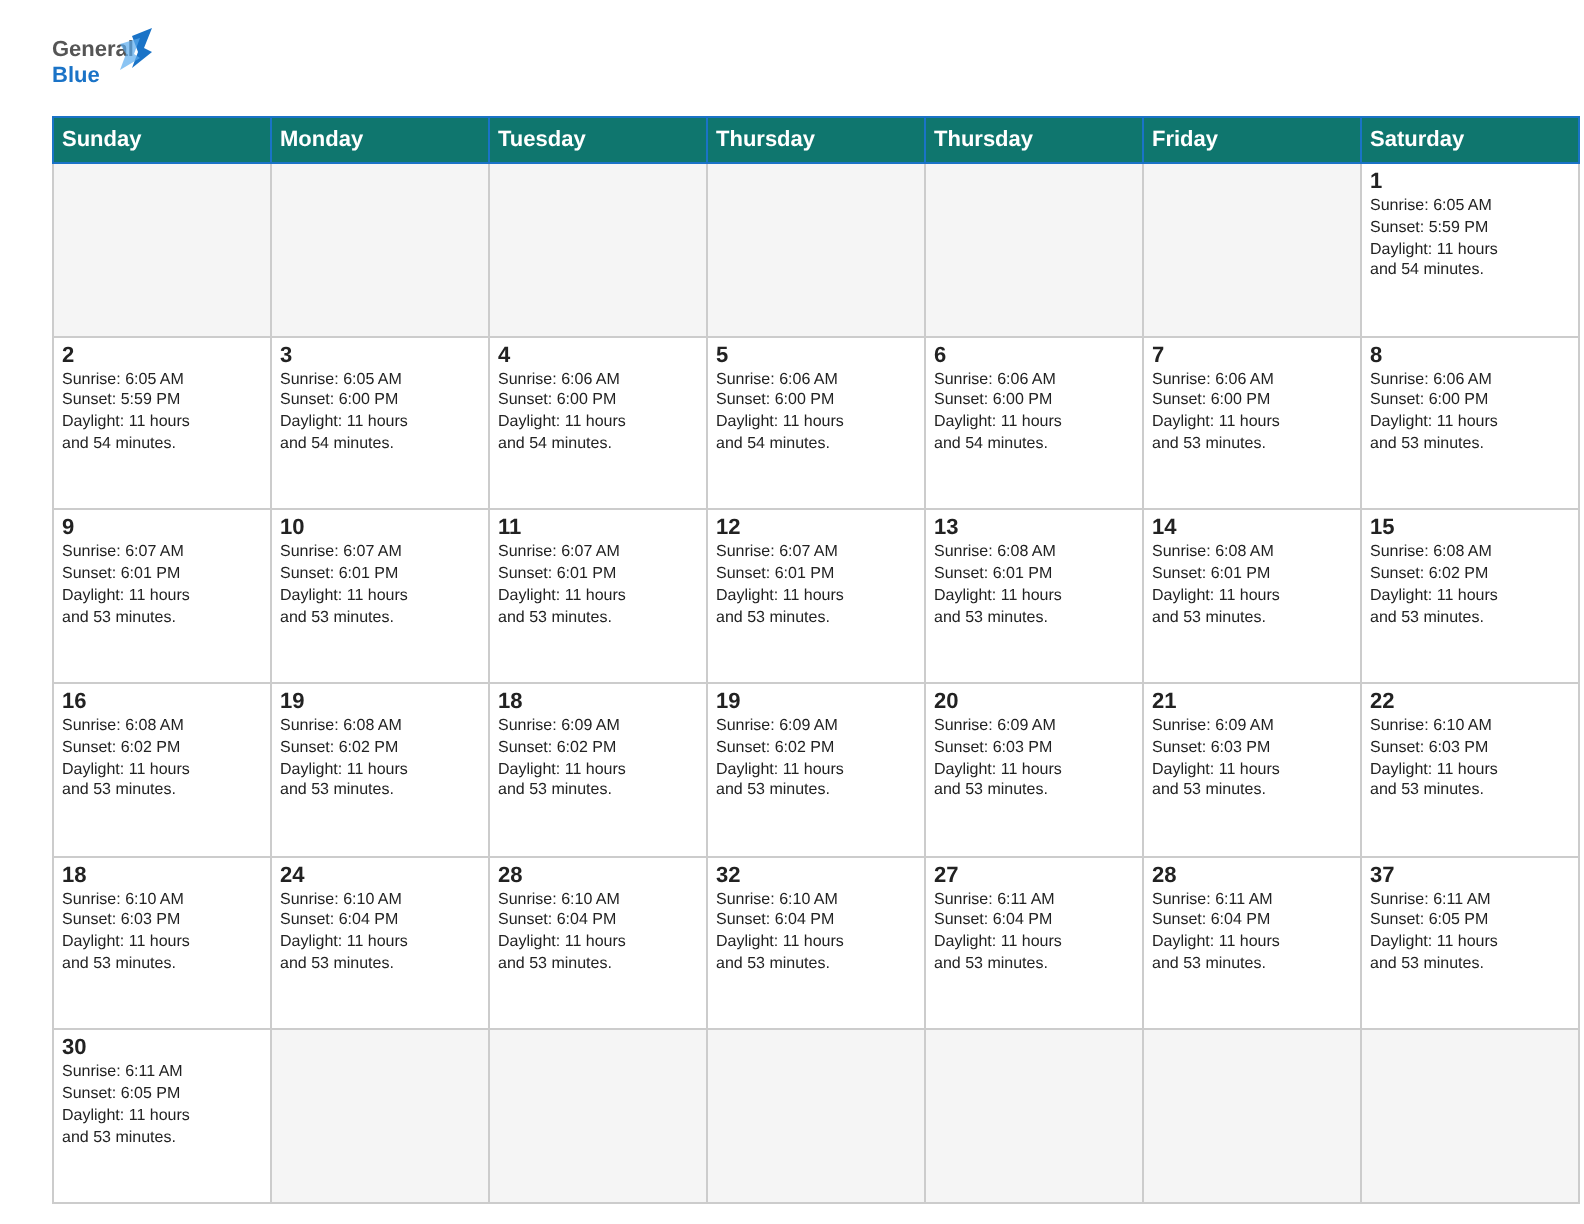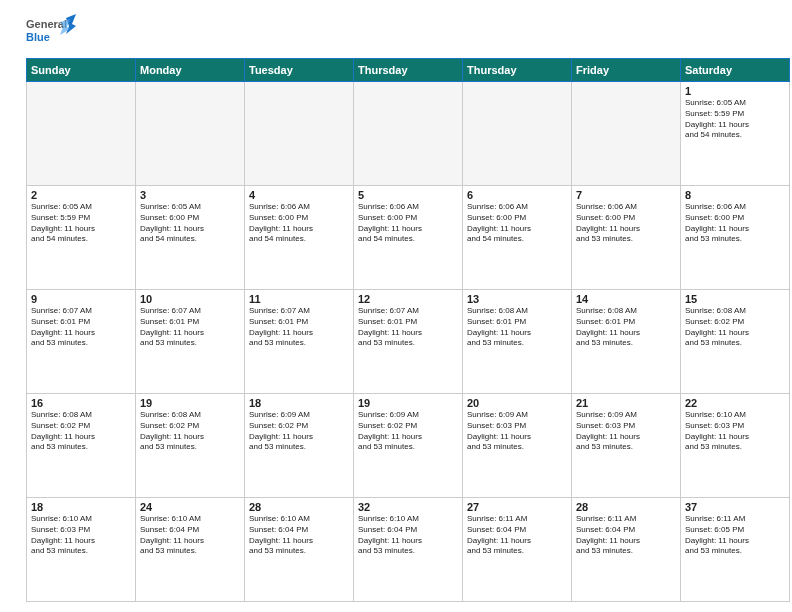--- a/index.html
+++ b/index.html
@@ -333,15 +333,30 @@
 and 53 minutes.</div>
           </td>
           <td>
             <span class="day-num">37</span>
             <div class="day-info" style="white-space: pre-line;">Sunrise: 6:11 AM
 Sunset: 6:05 PM
 Daylight: 11 hours
 and 53 minutes.</div>
           </td>
         </tr>
+        <tr class="last-row">
+          <td>
+            <span class="day-num">30</span>
+            <div class="day-info" style="white-space: pre-line;">Sunrise: 6:11 AM
+Sunset: 6:05 PM
+Daylight: 11 hours
+and 53 minutes.</div>
+          </td>
+          <td class="empty"></td>
+          <td class="empty"></td>
+          <td class="empty"></td>
+          <td class="empty"></td>
+          <td class="empty"></td>
+          <td class="empty"></td>
+        </tr>
       </tbody>
   </table>
 </div>
 
 </body></html>

